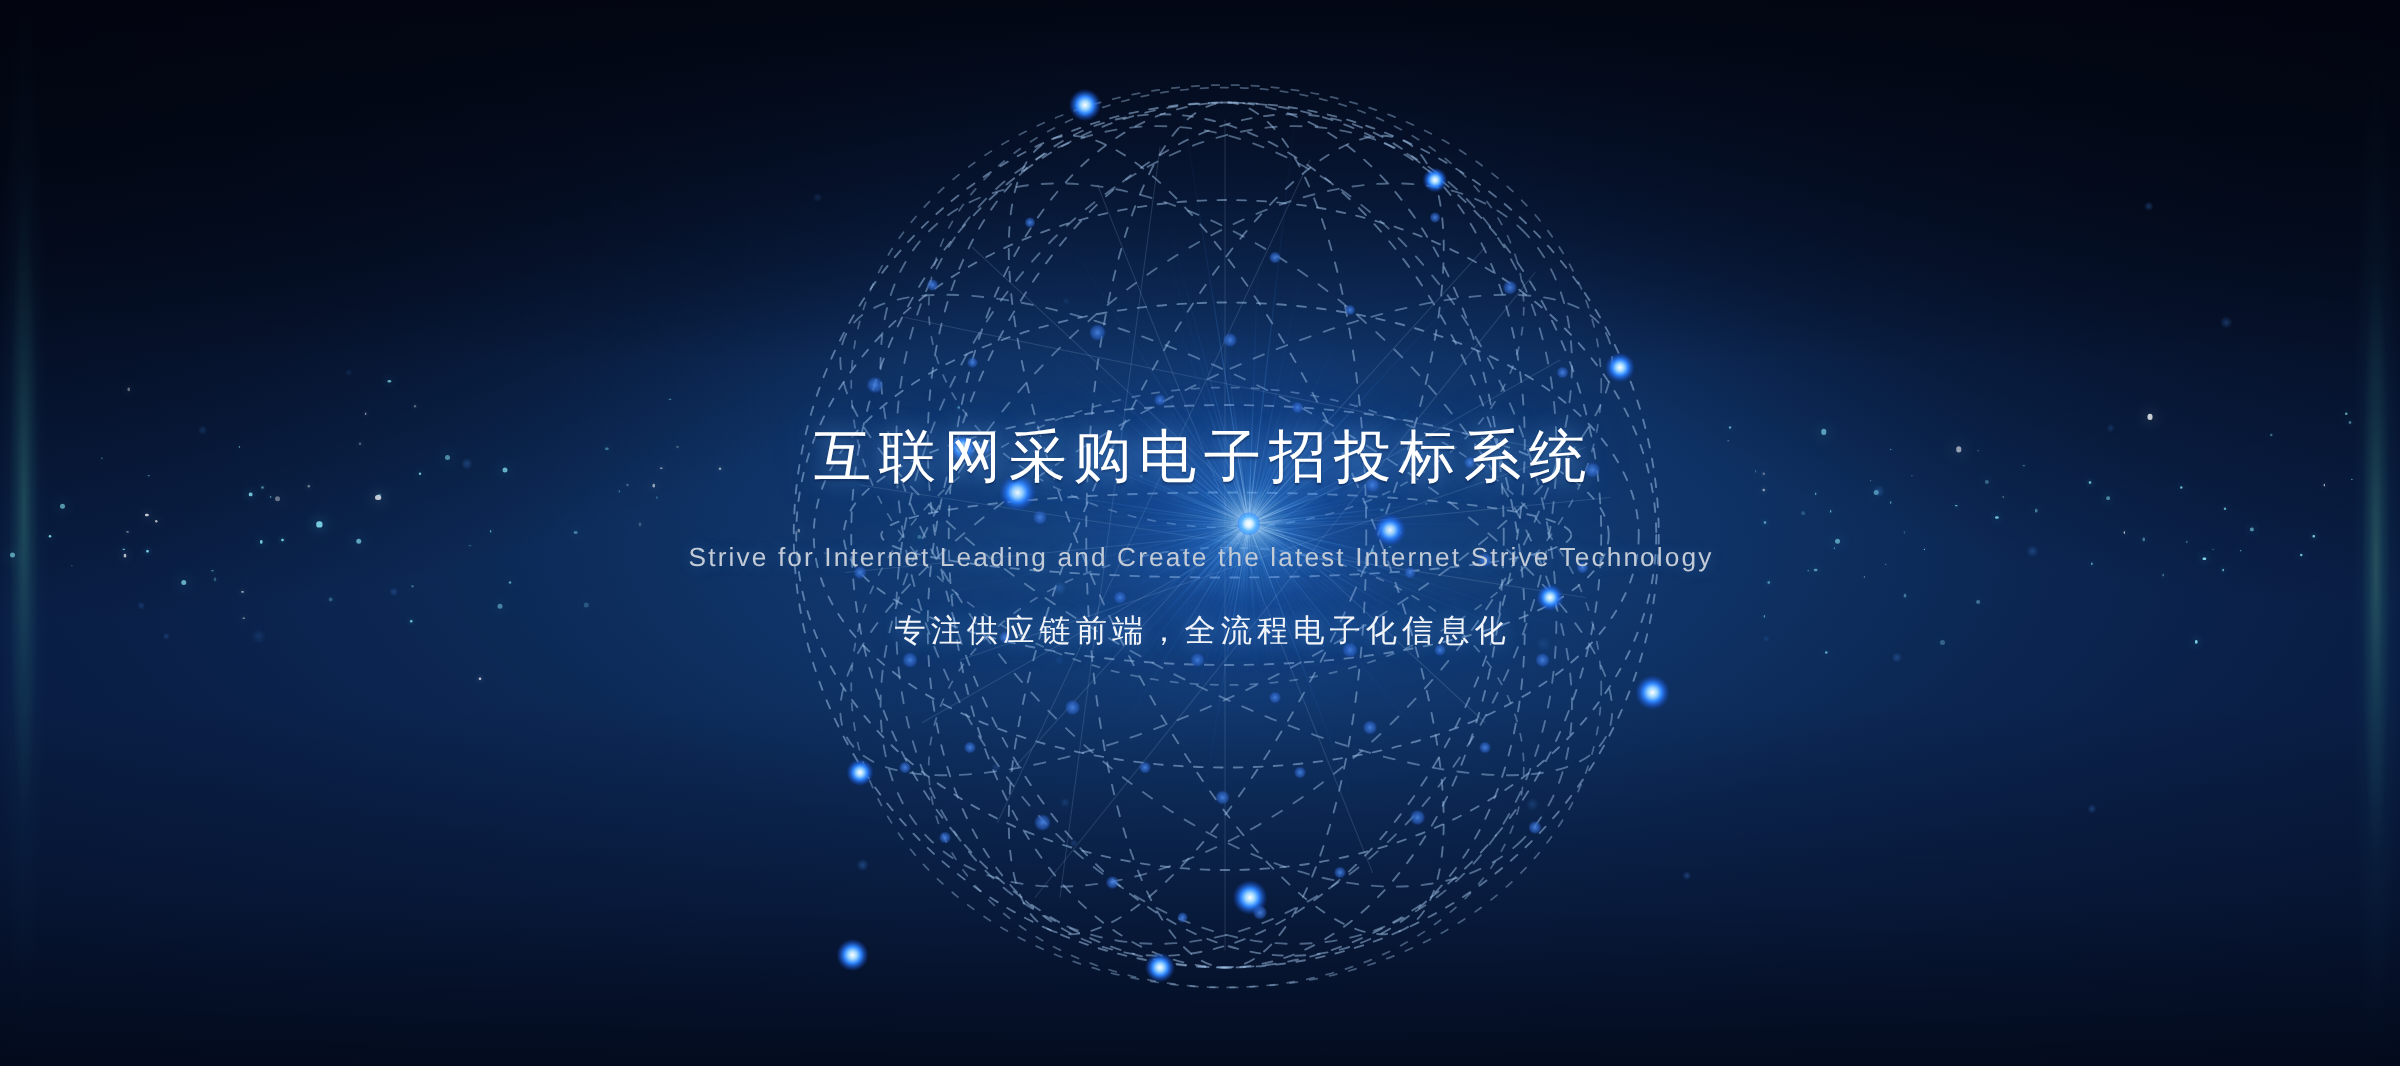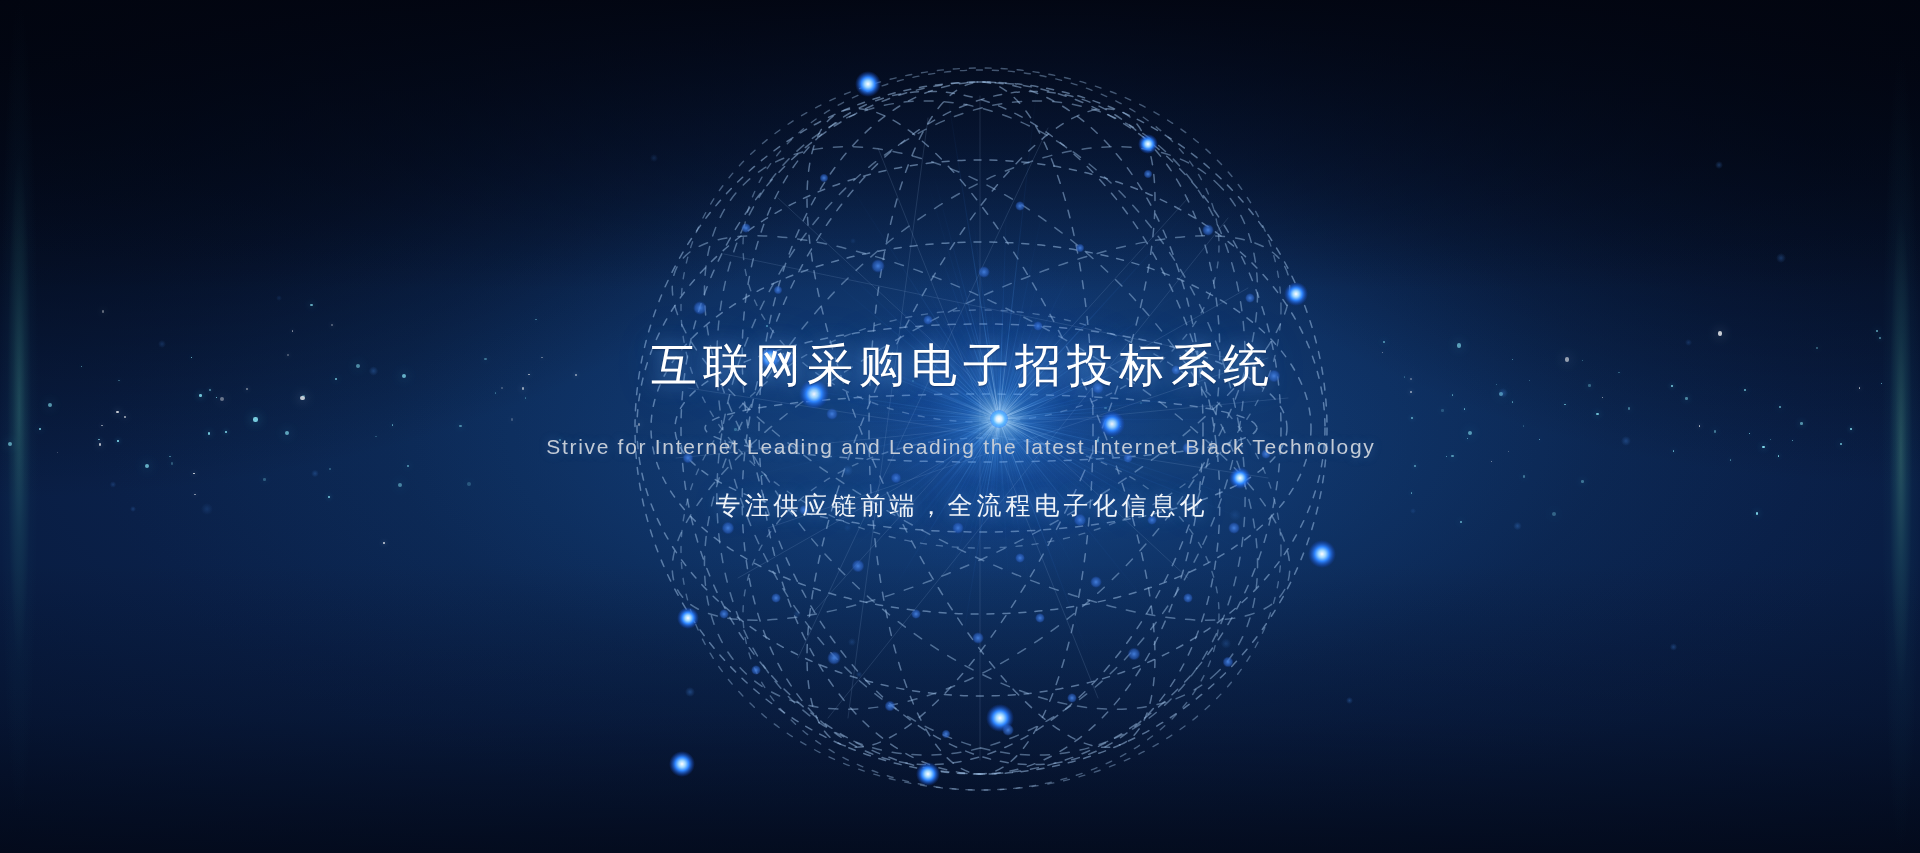--- a/index.html
+++ b/index.html
@@ -534,17 +534,17 @@
       <i class="dot" style="left:649.9px;top:153.9px;width:8.3px;height:8.3px;background:radial-gradient(circle,rgba(70,140,235,.55),rgba(40,95,200,0) 70%);opacity:0.32"></i>
       <i class="dot" style="left:1513.4px;top:521.8px;width:8.5px;height:8.5px;background:radial-gradient(circle,rgba(70,140,235,.55),rgba(40,95,200,0) 70%);opacity:0.58"></i>
       <i class="dot" style="left:1498.2px;top:388.3px;width:10.1px;height:10.1px;background:radial-gradient(circle,rgba(70,140,235,.55),rgba(40,95,200,0) 70%);opacity:0.52"></i>
       <i class="dot" style="left:684.6px;top:686.7px;width:10.4px;height:10.4px;background:radial-gradient(circle,rgba(70,140,235,.55),rgba(40,95,200,0) 70%);opacity:0.65"></i>
       <i class="dot" style="left:275.6px;top:294.6px;width:6.8px;height:6.8px;background:radial-gradient(circle,rgba(70,140,235,.55),rgba(40,95,200,0) 70%);opacity:0.27"></i>
       <i class="dot" style="left:792.7px;top:610.1px;width:8.3px;height:8.3px;background:radial-gradient(circle,rgba(70,140,235,.55),rgba(40,95,200,0) 70%);opacity:0.37"></i>
     </div>
 
   <div id="text-block">
     <div id="main-title">互联网采购电子招投标系统</div>
-    <div id="sub-en">Strive for Internet Leading and Leading the latest Internet Black Technology</div>
+    <div id="sub-en">Strive for Internet Leading and Create the latest Internet Strive Technology</div>
     <div id="sub-cn">专注供应链前端，全流程电子化信息化</div>
   </div>
 
 </div>
 
 </body></html>

